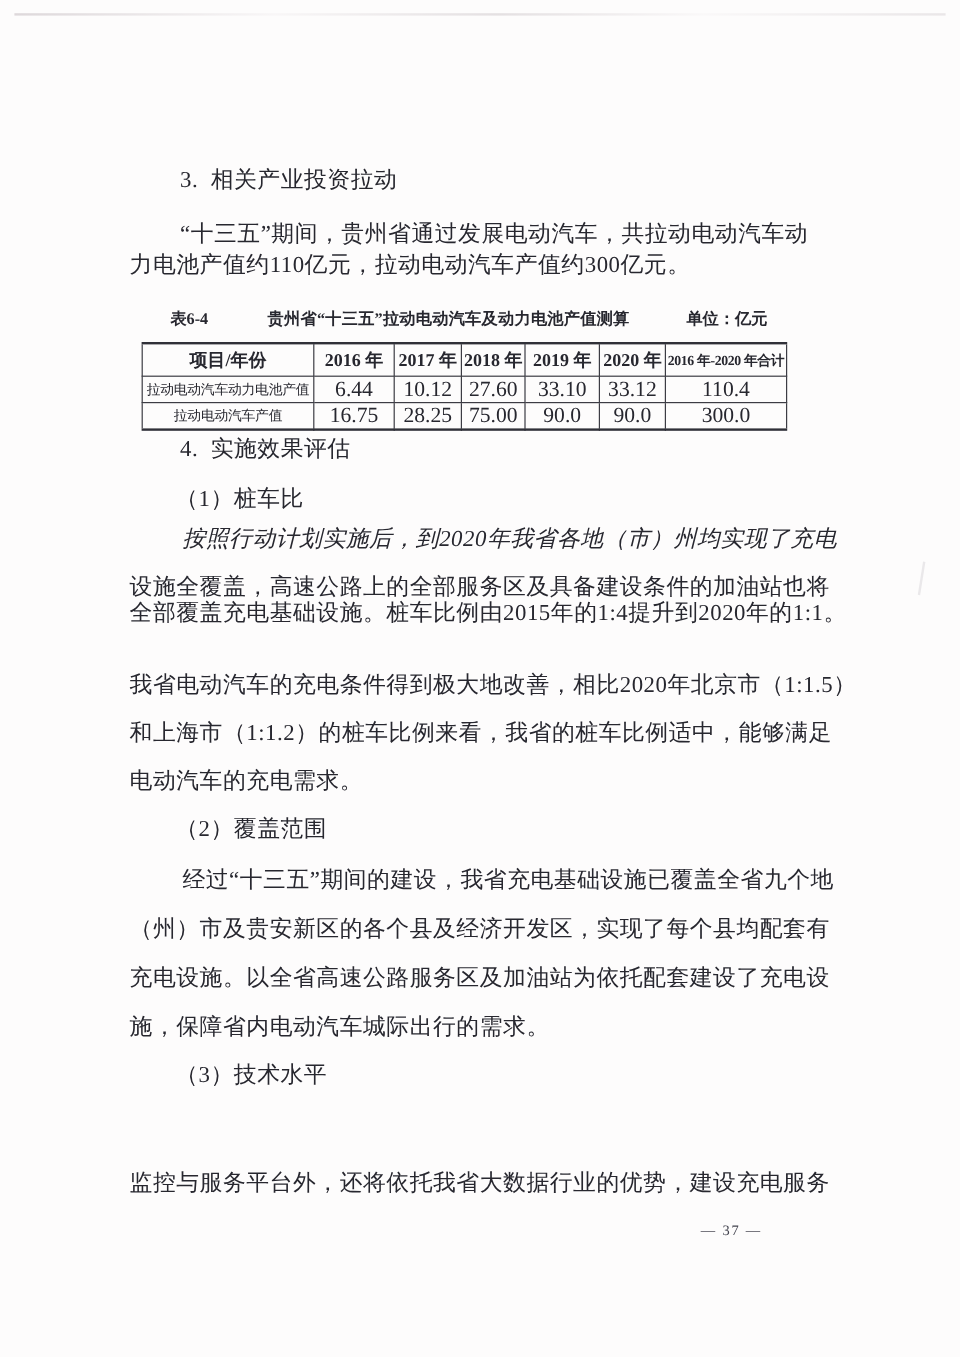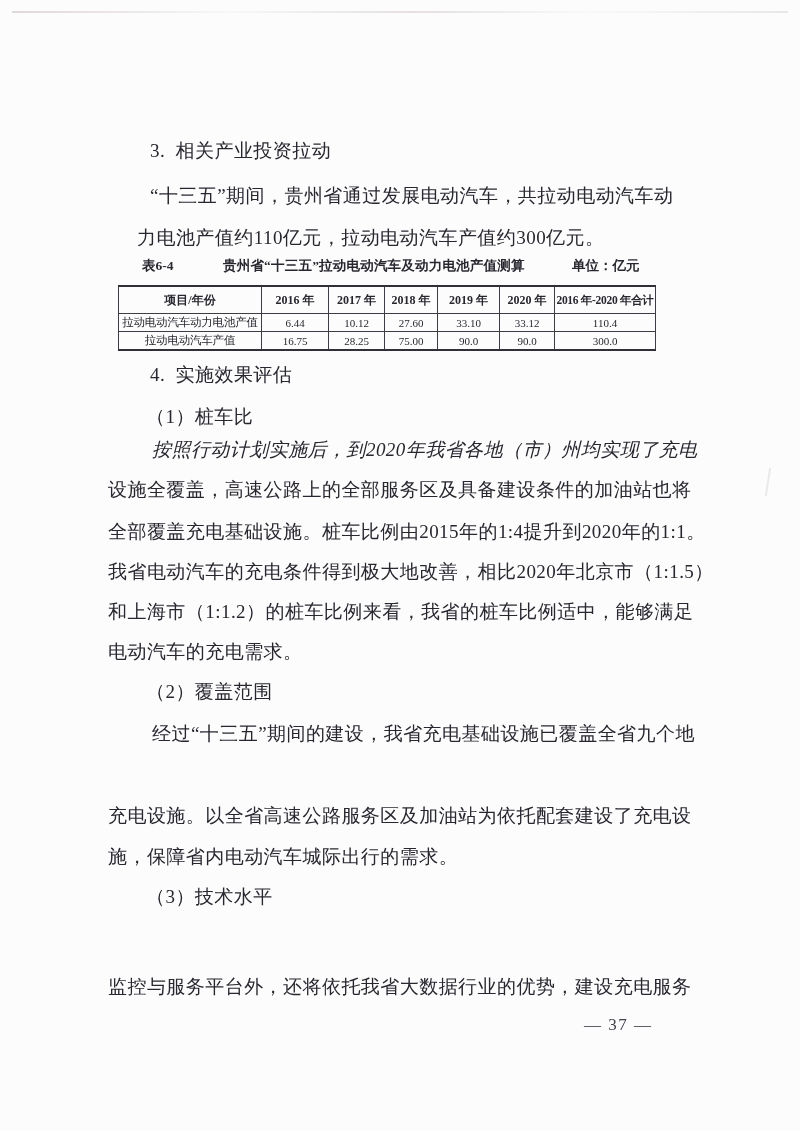--- a/index.html
+++ b/index.html
@@ -73,53 +73,53 @@
   table.values th, table.values td {
     border: 1px solid #3c3c44;
     text-align: center;
     vertical-align: middle;
     padding: 0;
     white-space: nowrap;
     overflow: hidden;
   }
   table.values th {
     font-weight: bold;
-    font-size: 12px;
+    font-size: 15px;
     height: 26px;
   }
   table.values th.th-total { font-size: 11.5px; letter-spacing: -0.3px; }
   table.values td {
-    font-size: 11px;
+    font-size: 18px;
     height: 17px;
   }
   table.values td.row-name { font-size: 11.5px; letter-spacing: -0.2px; }
   
   .footer {
     position: absolute;
     left: 584px;
     top: 1011px;
-    font-size: 17px;
+    font-size: 12px;
     line-height: 28px;
     letter-spacing: 1.5px;
     color: #43434e;
     white-space: pre;
   }
 </style>
 </head>
 <body>
 
 <div class="page">
 
   <div class="scan-top-line"></div>
   <div class="scan-speck"></div>
 
   <div class="ln" style="top:137px; left:150px;">3.  相关产业投资拉动</div>
 
   <div class="ln" style="top:182px; left:150px;">“十三五”期间，贵州省通过发展电动汽车，共拉动电动汽车动</div>
-  <div class="ln" style="top:224px; left:108px;margin-left:29px;">力电池产值约110亿元，拉动电动汽车产值约300亿元。</div>
+  <div class="ln" style="top:208px; left:108px;">力电池产值约110亿元，拉动电动汽车产值约300亿元。</div>
 
   <div class="tbl-caption">
     <span class="tbl-label">表6-4</span>
     <span class="tbl-title">贵州省“十三五”拉动电动汽车及动力电池产值测算</span>
     <span class="tbl-unit">单位：亿元</span>
   </div>
 
   <table class="values">
     <colgroup>
       <col style="width:143px">
@@ -161,27 +161,28 @@
         <td>300.0</td>
       </tr>
     </tbody>
   </table>
 
   <div class="ln" style="top:361px; left:150px;">4.  实施效果评估</div>
 
   <div class="ln" style="top:403px; left:146px;">（1）桩车比</div>
   <div class="ln" style="top:436px; left:152px;font-style:italic;">按照行动计划实施后，到2020年我省各地（市）州均实现了充电</div>
   <div class="ln" style="top:476px; left:108px;">设施全覆盖，高速公路上的全部服务区及具备建设条件的加油站也将</div>
-  <div class="ln" style="top:518px; left:108px;">全部覆盖充电基础设施。桩车比例由2015年的1:4提升到2020年的1:1。</div>
+  <div class="ln" style="top:498px; left:108px;">全部覆盖充电基础设施。桩车比例由2015年的1:4提升到2020年的1:1。</div>
   <div class="ln" style="top:558px; left:108px;">我省电动汽车的充电条件得到极大地改善，相比2020年北京市（1:1.5）</div>
   <div class="ln" style="top:598px; left:108px;">和上海市（1:1.2）的桩车比例来看，我省的桩车比例适中，能够满足</div>
   <div class="ln" style="top:638px; left:108px;text-align:right;">电动汽车的充电需求。</div>
 
   <div class="ln" style="top:678px; left:146px;">（2）覆盖范围</div>
   <div class="ln" style="top:720px; left:152px;">经过“十三五”期间的建设，我省充电基础设施已覆盖全省九个地</div>
+  <div class="ln" style="top:761px; left:108px;">（州）市及贵安新区的各个县及经济开发区，实现了每个县均配套有</div>
   <div class="ln" style="top:802px; left:108px;">充电设施。以全省高速公路服务区及加油站为依托配套建设了充电设</div>
   <div class="ln" style="top:843px; left:108px;">施，保障省内电动汽车城际出行的需求。</div>
 
   <div class="ln" style="top:883px; left:146px;">（3）技术水平</div>
   <div class="ln" style="top:973px; left:108px;">监控与服务平台外，还将依托我省大数据行业的优势，建设充电服务</div>
 
   <div class="footer">— 37 —</div>
 
 </div>
 

